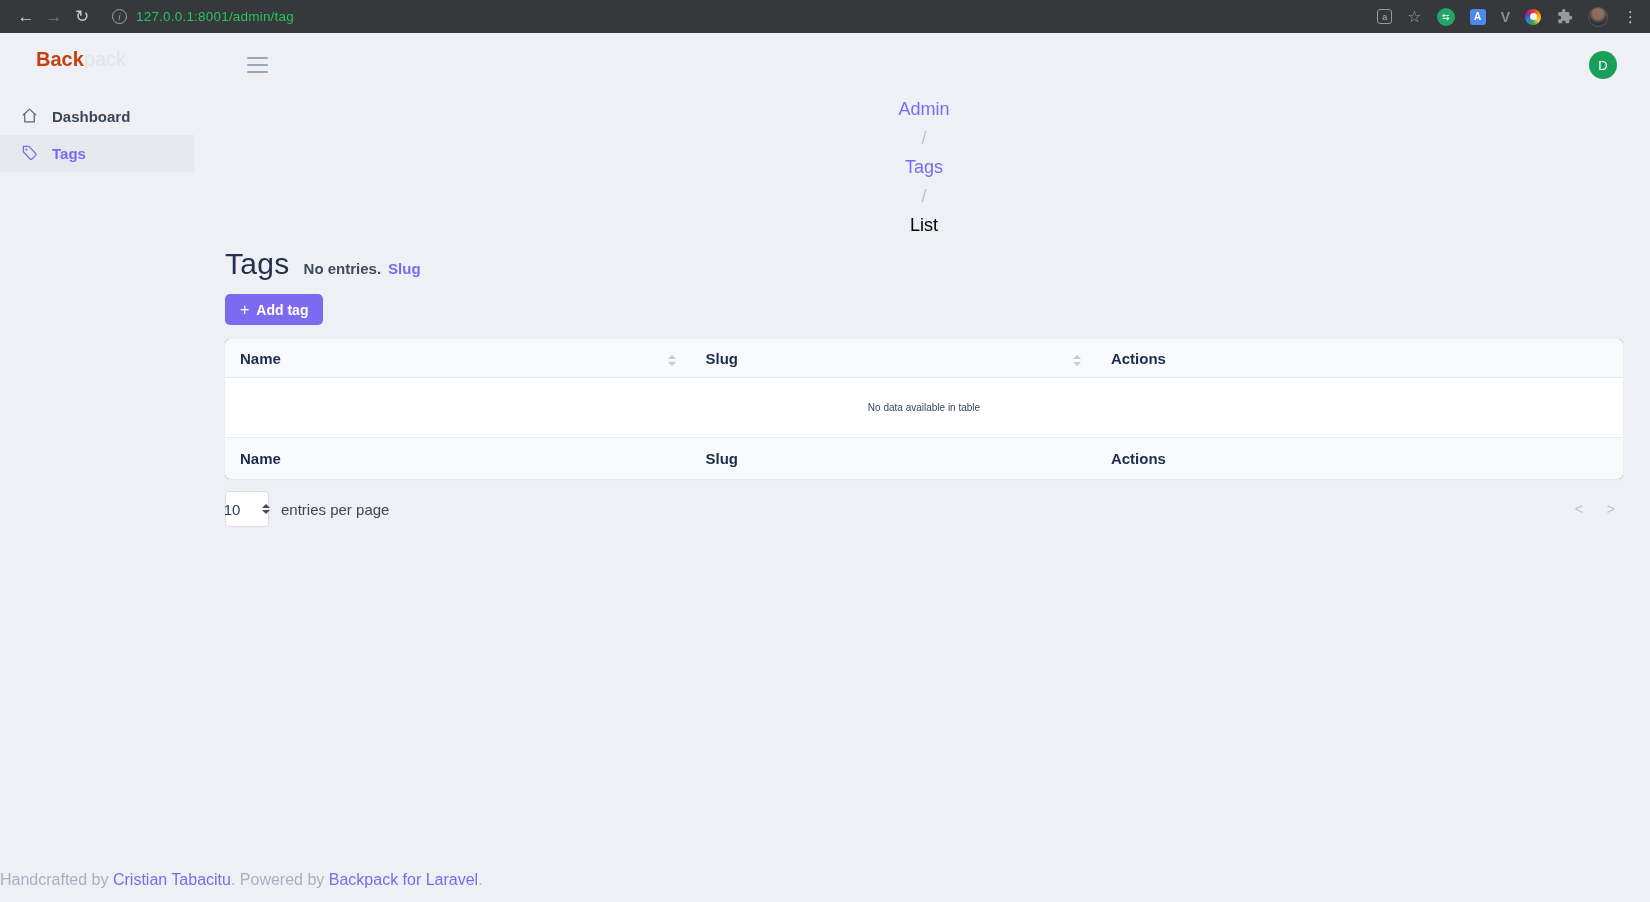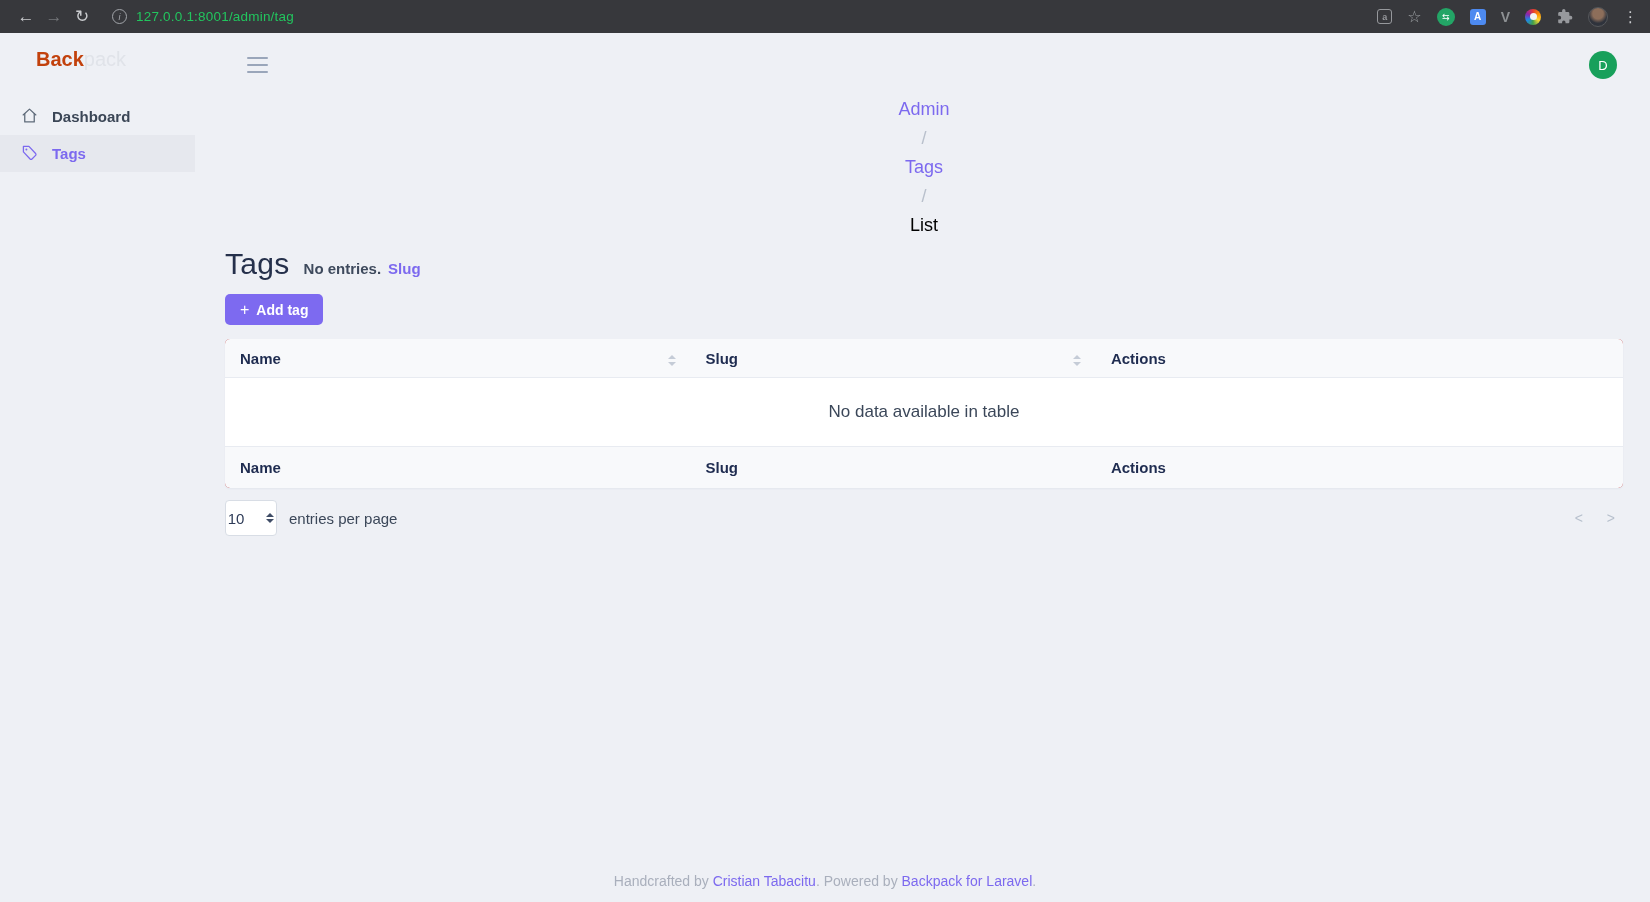--- a/index.html
+++ b/index.html
@@ -70,36 +70,36 @@
   .search-input::placeholder { color:#c7cdd9; }
 
   .card { margin-top:14px; background:#b91c1c; border-radius:5px; overflow:hidden; box-shadow:0 1px 2px rgba(40,50,90,0.05); }
   table { width:100%; border-collapse:collapse; table-layout:fixed; }
   thead th { background:#f8f9fb; text-align:left; font-size:15px; font-weight:700; color:#1f2c50;
              padding:11px 15px 10px; border-bottom:1px solid #e8ebf1; cursor:pointer; }
   .sort { float:right; display:flex; flex-direction:column; gap:3px; margin-top:5px; }
   .sort i { display:block; width:0; height:0; border-left:4px solid transparent; border-right:4px solid transparent; }
   .sort .up { border-bottom:4px solid #c5ccd7; }
   .sort .dn { border-top:4px solid #c5ccd7; }
-  tbody td { padding:24px; text-align:center; font-size:17px; color:#3b4759; border-bottom:1px solid #e8ebf1; background:#fff; }
+  tbody td { padding:24px; text-align:center; font-size:10px; color:#3b4759; border-bottom:1px solid #e8ebf1; background:#fff; }
   tfoot th { background:#f8f9fb; text-align:left; font-size:15px; font-weight:700; color:#1f2c50; padding:12px 15px; }
 
   .bottom-row { display:flex; align-items:center; margin-top:12px; }
-  .pp-select { width:52px; height:36px; background:#fff; border:1px solid #d8dde5; border-radius:4px;
+  .pp-select { width:44px; height:36px; background:#fff; border:1px solid #d8dde5; border-radius:4px;
                display:flex; align-items:center; justify-content:center; gap:22px; cursor:pointer; }
   .pp-value { font-size:15px; color:#2e3b58; }
   .pp-arrows { display:flex; flex-direction:column; gap:2px; }
   .pp-arrows i { display:block; width:0; height:0; border-left:4px solid transparent; border-right:4px solid transparent; }
   .pp-arrows .up { border-bottom:4px solid #3f4c66; }
   .pp-arrows .dn { border-top:4px solid #3f4c66; }
   .pp-label { margin-left:12px; font-size:15px; color:#3b4759; }
   .pager { margin-left:auto; display:flex; gap:24px; margin-right:8px; font-size:14px; color:#b7c0cd; }
   .pager span { cursor:pointer; }
 
-  .page-footer { position:absolute; left:0; right:0; bottom:13px; text-align:center; font-size:14px; color:#a9afbc; }
+  .page-footer { position:absolute; left:0; right:0; bottom:13px; text-align:left; font-size:16px; color:#a9afbc; }
   .page-footer a { color:#7c69ef; text-decoration:none; cursor:pointer; }
 </style>
 </head>
 <body>
 
 <div class="browser-bar">
   <div class="nav-ico">←</div>
   <div class="nav-ico fwd">→</div>
   <div class="nav-ico">↻</div>
   <div class="url-box">

